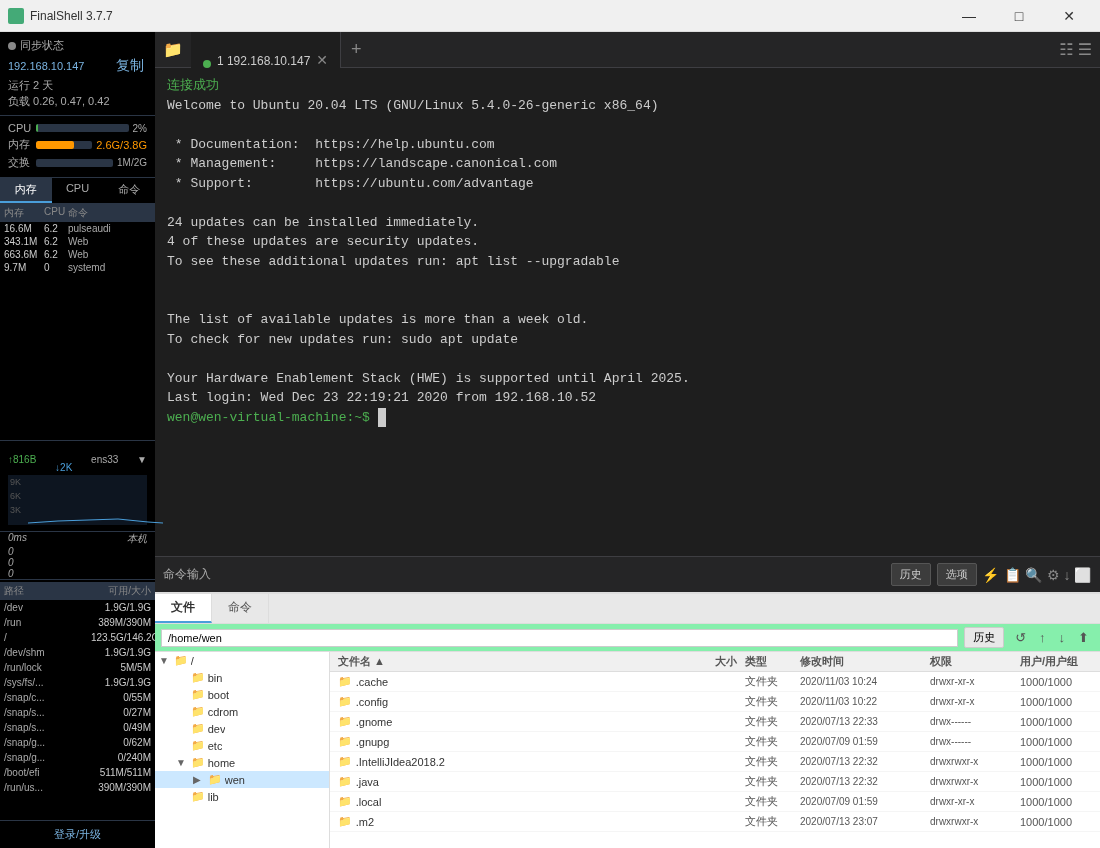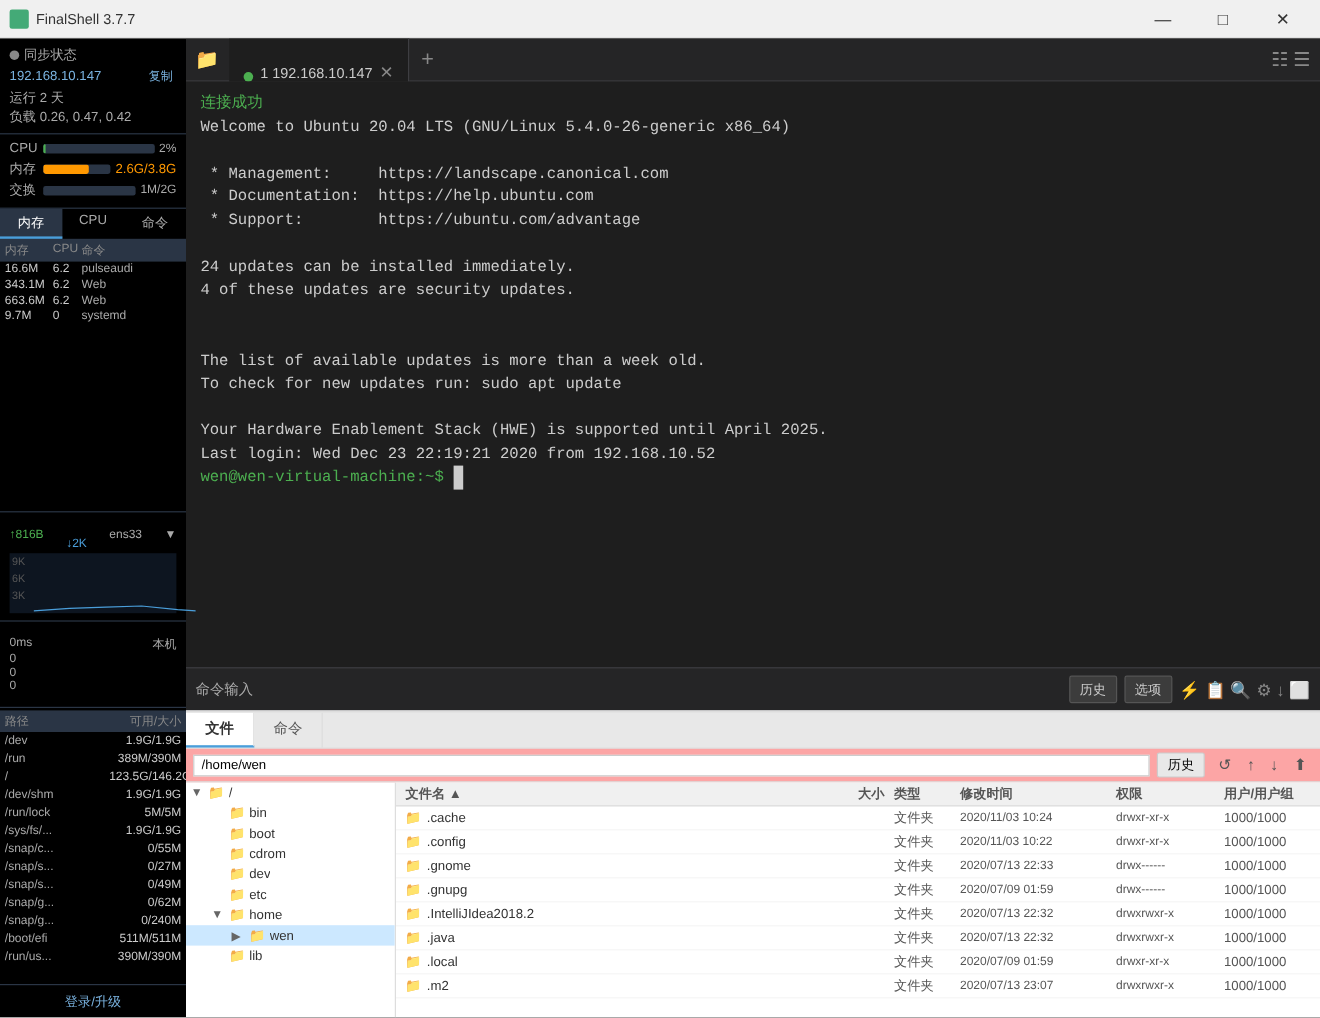--- a/index.html
+++ b/index.html
@@ -31,21 +31,21 @@
       display: flex;
       flex-direction: column;
       flex-shrink: 0;
       font-size: 11px;
     }
     .sidebar-header { padding: 6px 8px; border-bottom: 1px solid #2a3545; }
     .sync-status { display: flex; align-items: center; gap: 4px; color: #aaa; font-size: 11px; }
     .status-dot { width: 8px; height: 8px; background: #888; border-radius: 50%; }
     .ip-row { display: flex; align-items: center; justify-content: space-between; margin-top: 3px; }
     .ip-text { color: #7ab3e0; font-size: 11px; }
-    .copy-btn { color: #7ab3e0; font-size: 10px; cursor: pointer; background: none; border: none; padding: 1px 3px; }
+    .copy-btn { color: #7ab3e0; font-size: 14px; cursor: pointer; background: none; border: none; padding: 1px 3px; }
     .runtime { color: #aaa; margin-top: 2px; font-size: 11px; }
     .load { color: #aaa; margin-top: 1px; font-size: 11px; }
 
     
     .resource-section { padding: 6px 8px; border-bottom: 1px solid #2a3545; }
     .resource-row { display: flex; align-items: center; gap: 4px; margin-bottom: 3px; }
     .resource-label { width: 24px; color: #aaa; font-size: 11px; }
     .bar-track { flex: 1; height: 8px; background: #2a3545; border-radius: 2px; overflow: hidden; }
     .bar-fill { height: 100%; border-radius: 2px; }
     .bar-green { background: #4caf50; }
@@ -75,21 +75,21 @@
 
     
     .network-section { padding: 4px 8px; border-top: 1px solid #2a3545; border-bottom: 1px solid #2a3545; }
     .net-row { display: flex; align-items: center; justify-content: space-between; }
     .net-up { color: #4caf50; font-size: 10px; }
     .net-down { color: #4a9eda; font-size: 10px; margin-top: 17px; }
     .net-iface { color: #aaa; font-size: 10px; }
     .net-graph { height: 50px; background: #0d1520; margin: 2px 0; position: relative; }
 
     
-    .ping-section { padding: 12px 8px; border-bottom: 1px solid #2a3545; font-size: 10px; color: #aaa; }
+    .ping-section { padding: 0 8px; border-bottom: 1px solid #2a3545; font-size: 10px; color: #aaa; font-style: italic; }
 
     
     .disk-section { flex: 1; overflow-y: auto; padding: 2px 0; }
     .disk-header { display: flex; padding: 2px 4px; background: #2a3545; font-size: 10px; color: #888; }
     .disk-col-path { flex: 1; }
     .disk-col-avail { width: 60px; text-align: right; }
     .disk-item { display: flex; padding: 2px 4px; font-size: 10px; color: #aaa; align-items: center; }
     .disk-path { flex: 1; color: #aaa; overflow: hidden; text-overflow: ellipsis; white-space: nowrap; }
     .disk-avail { width: 60px; text-align: right; color: #ccc; font-size: 10px; }
 
@@ -123,21 +123,21 @@
     .cmd-btn { padding: 3px 8px; font-size: 11px; background: #3c3c3c; border: 1px solid #555; color: #ccc; cursor: pointer; border-radius: 2px; }
     .cmd-icons { display: flex; gap: 4px; align-items: center; color: #888; font-size: 14px; }
 
     
     .bottom-panel { height: 256px; background: #f5f5f5; border-top: 2px solid #ddd; display: flex; flex-direction: column; }
     .bottom-tabs { display: flex; background: #e8e8e8; border-bottom: 1px solid #ddd; }
     .bottom-tab { padding: 5px 16px; font-size: 12px; cursor: pointer; color: #555; border-right: 1px solid #ddd; }
     .bottom-tab.active { background: #fff; color: #333; border-bottom: 2px solid #4a9eda; font-weight: bold; }
 
     
-    .file-toolbar { display: flex; align-items: center; padding: 3px 6px; background: #fca5a5; border-bottom: 1px solid #ddd; gap: 6px; }
+    .file-toolbar { display: flex; align-items: center; padding: 3px 6px; background: #86efac; border-bottom: 1px solid #ddd; gap: 6px; }
     .path-input { flex: 1; padding: 2px 6px; border: 1px solid #ccc; font-size: 11px; background: white; }
     .toolbar-btn { padding: 2px 8px; font-size: 11px; background: #e8e8e8; border: 1px solid #ccc; cursor: pointer; border-radius: 2px; }
     .toolbar-icons { display: flex; gap: 3px; color: #555; }
     .toolbar-icon-btn { padding: 2px 5px; font-size: 13px; cursor: pointer; color: #555; background: none; border: none; }
 
     
     .file-content { flex: 1; display: flex; overflow: hidden; }
 
     
     .tree-panel { width: 175px; border-right: 1px solid #ddd; overflow-y: auto; background: #fff; font-size: 11px; }
@@ -365,26 +365,27 @@
       <div class="tab-right-icons">
         <span style="font-size:16px;">☷</span>
         <span style="font-size:16px;">☰</span>
       </div>
     </div>
 
     <div class="terminal-container">
       <div class="term-line term-green">连接成功</div>
       <div class="term-line">Welcome to Ubuntu 20.04 LTS (GNU/Linux 5.4.0-26-generic x86_64)</div>
       <div class="term-line">&nbsp;</div>
+      <div class="term-line"> * Documentation:  https://help.ubuntu.com</div>
       <div class="term-line"> * Management:     https://landscape.canonical.com</div>
-      <div class="term-line"> * Documentation:  https://help.ubuntu.com</div>
       <div class="term-line"> * Support:        https://ubuntu.com/advantage</div>
       <div class="term-line">&nbsp;</div>
       <div class="term-line">24 updates can be installed immediately.</div>
       <div class="term-line">4 of these updates are security updates.</div>
+      <div class="term-line">To see these additional updates run: apt list --upgradable</div>
       <div class="term-line">&nbsp;</div>
       <div class="term-line">&nbsp;</div>
       <div class="term-line">The list of available updates is more than a week old.</div>
       <div class="term-line">To check for new updates run: sudo apt update</div>
       <div class="term-line">&nbsp;</div>
       <div class="term-line">Your Hardware Enablement Stack (HWE) is supported until April 2025.</div>
       <div class="term-line">Last login: Wed Dec 23 22:19:21 2020 from 192.168.10.52</div>
       <div class="term-line"><span class="term-prompt">wen@wen-virtual-machine:~$</span> <span class="term-cursor">&nbsp;</span></div>
     </div>
 

